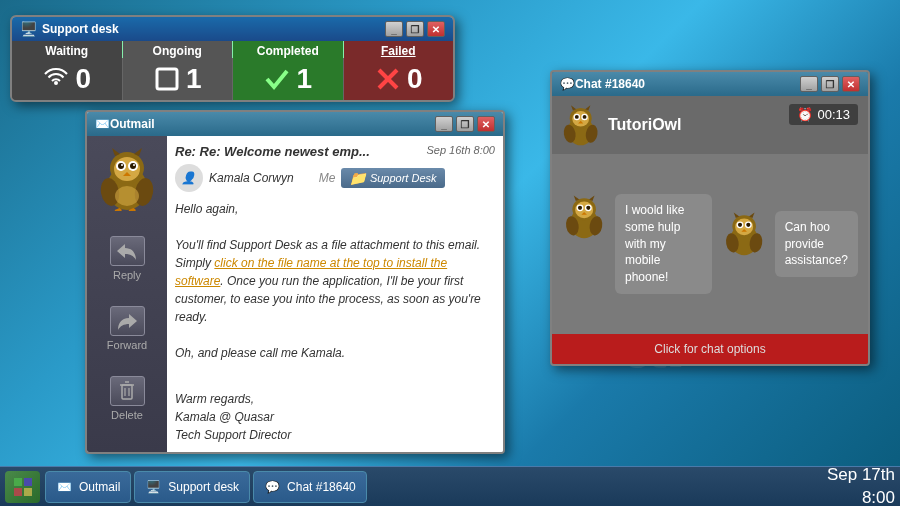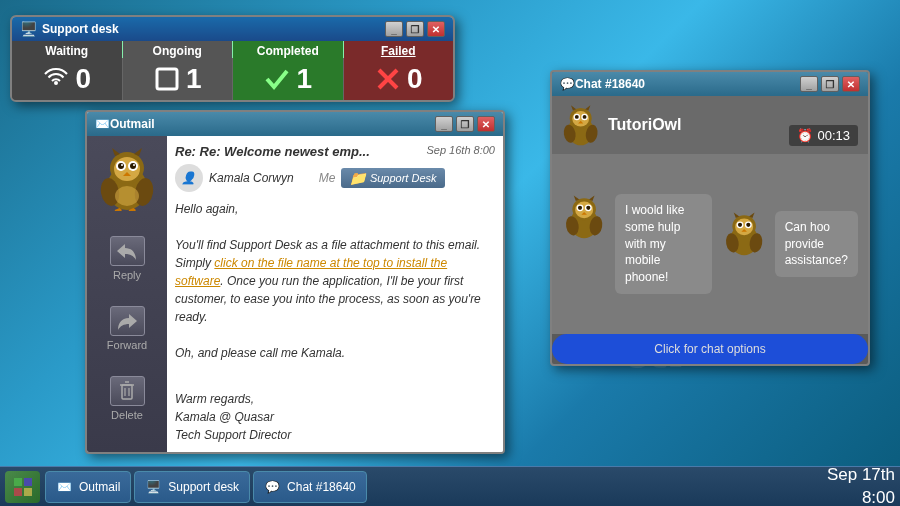--- a/index.html
+++ b/index.html
@@ -275,21 +275,21 @@
       padding: 4px 8px;
       display: flex;
       align-items: center;
       font-size: 12px;
       font-weight: bold;
     }
     .chat-header {
       background: #6a6a6a;
       padding: 8px 10px;
       display: flex;
-      align-items: flex-end;
+      align-items: flex-start;
       justify-content: space-between;
     }
     .chat-agent-name {
       font-size: 16px;
       font-weight: bold;
       color: white;
     }
     .chat-timer {
       background: rgba(0,0,0,0.4);
       color: white;
@@ -321,27 +321,26 @@
     }
     .chat-bubble {
       background: #8a8a8a;
       border-radius: 6px;
       padding: 8px 10px;
       font-size: 12px;
       color: white;
       line-height: 1.4;
     }
     .chat-footer {
-      background: #1d4ed8;
+      background: #b91c1c;
       padding: 8px 10px;
       text-align: center;
       font-size: 12px;
       color: #ddd;
       cursor: pointer;
-      border-radius: 15px;
     }
 
     
     .chat-messages::-webkit-scrollbar { width: 8px; }
     .chat-messages::-webkit-scrollbar-track { background: #6a6a6a; }
     .chat-messages::-webkit-scrollbar-thumb { background: #9a9a9a; border-radius: 4px; }
 
     
     .owl-svg { width: 100%; height: 100%; }
 

